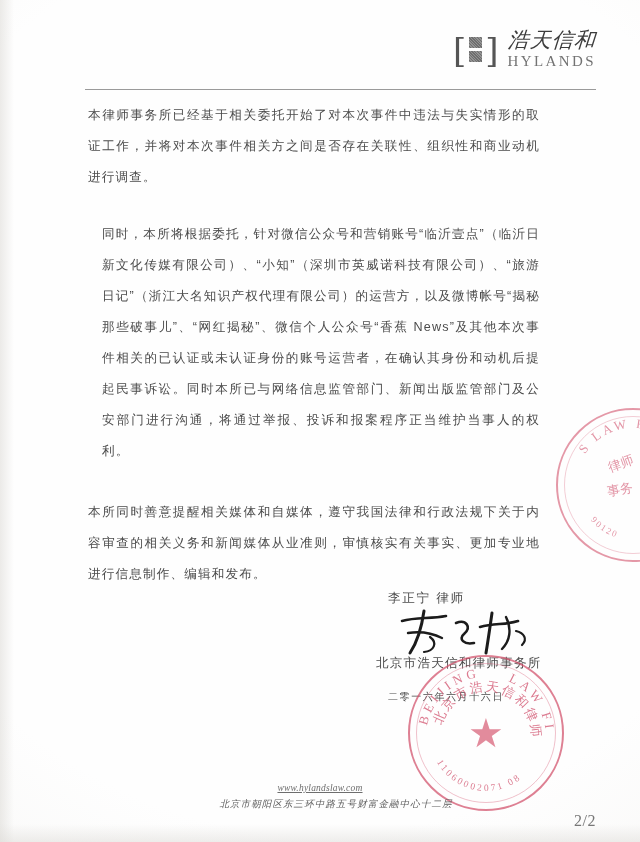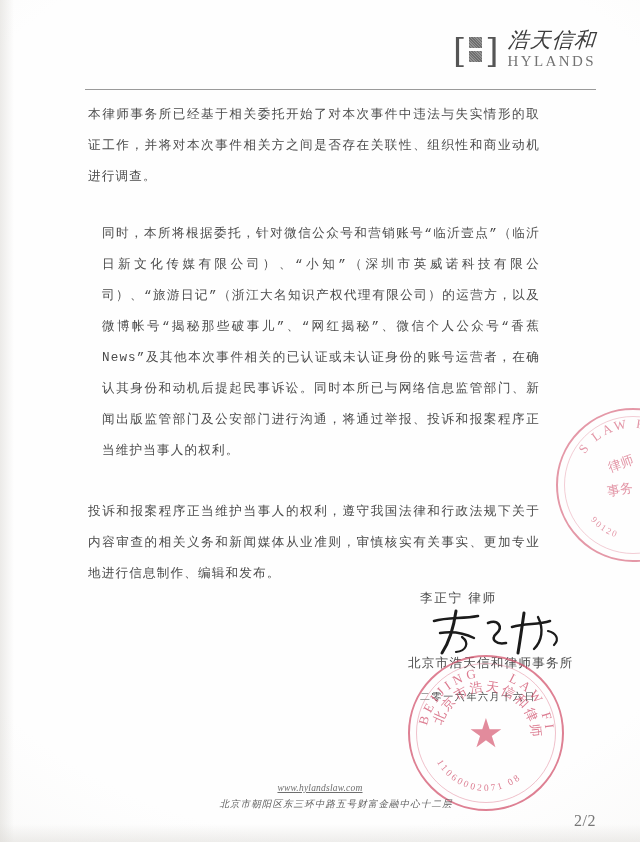--- a/index.html
+++ b/index.html
@@ -114,30 +114,30 @@
     width: 452px;
   }
   .para {
     font-size: 12.6px;
     line-height: 31px;
     text-align: justify;
     text-justify: inter-character;
     letter-spacing: 1.15px;
     color: #4b4b4b;
     margin: 0 0 26px 0;
-    font-family: Liberation Mono, monospace;
+    font-family: Liberation Sans, sans-serif;
   }
   .para.p2 { margin-bottom: 30px; margin-left: 14px; }
   .para.p3 { margin-top: 18px; }
 
   
   .sign-block {
     position: absolute;
     top: 590px;
-    left: 420px;
+    left: 388px;
     width: 200px;
   }
   .sign-name {
     font-size: 12.6px;
     letter-spacing: 1.6px;
     color: #4b4b4b;
     margin-bottom: 4px;
   }
   .signature {
     height: 46px;
@@ -264,21 +264,21 @@
       <div class="logo-cn">浩天信和</div>
       <div class="logo-en">HYLANDS</div>
     </div>
   </div>
 
   <div class="header-rule"></div>
 
   <div class="body-area">
     <p class="para p1">本律师事务所已经基于相关委托开始了对本次事件中违法与失实情形的取证工作，并将对本次事件相关方之间是否存在关联性、组织性和商业动机进行调查。</p>
     <p class="para p2">同时，本所将根据委托，针对微信公众号和营销账号“临沂壹点”（临沂日新文化传媒有限公司）、“小知”（深圳市英威诺科技有限公司）、“旅游日记”（浙江大名知识产权代理有限公司）的运营方，以及微博帐号“揭秘那些破事儿”、“网红揭秘”、微信个人公众号“香蕉 News”及其他本次事件相关的已认证或未认证身份的账号运营者，在确认其身份和动机后提起民事诉讼。同时本所已与网络信息监管部门、新闻出版监管部门及公安部门进行沟通，将通过举报、投诉和报案程序正当维护当事人的权利。</p>
-    <p class="para p3">投诉和报案程序正当维护当事人的权利，遵守我国法律和行政法规下关于内容审查的相关义务和新闻媒体从业准则，审慎核实有关事实、更加专业地进行信息制作、编辑和发布。</p>
+    <p class="para p3">本所同时善意提醒相关媒体和自媒体，遵守我国法律和行政法规下关于内容审查的相关义务和新闻媒体从业准则，审慎核实有关事实、更加专业地进行信息制作、编辑和发布。</p>
   </div>
 
   <div class="seal seal-edge">
     <div class="seal-inner-ring"></div>
     <div class="seal-arc-text">
       <svg viewBox="0 0 150 150">
         <defs>
           <path id="edgeArc" d="M 18,75 A 57,57 0 0 1 132,75" fill="none"></path>
           <path id="edgeArcBottom" d="M 20,75 A 55,55 0 0 0 130,75" fill="none"></path>
         </defs>

